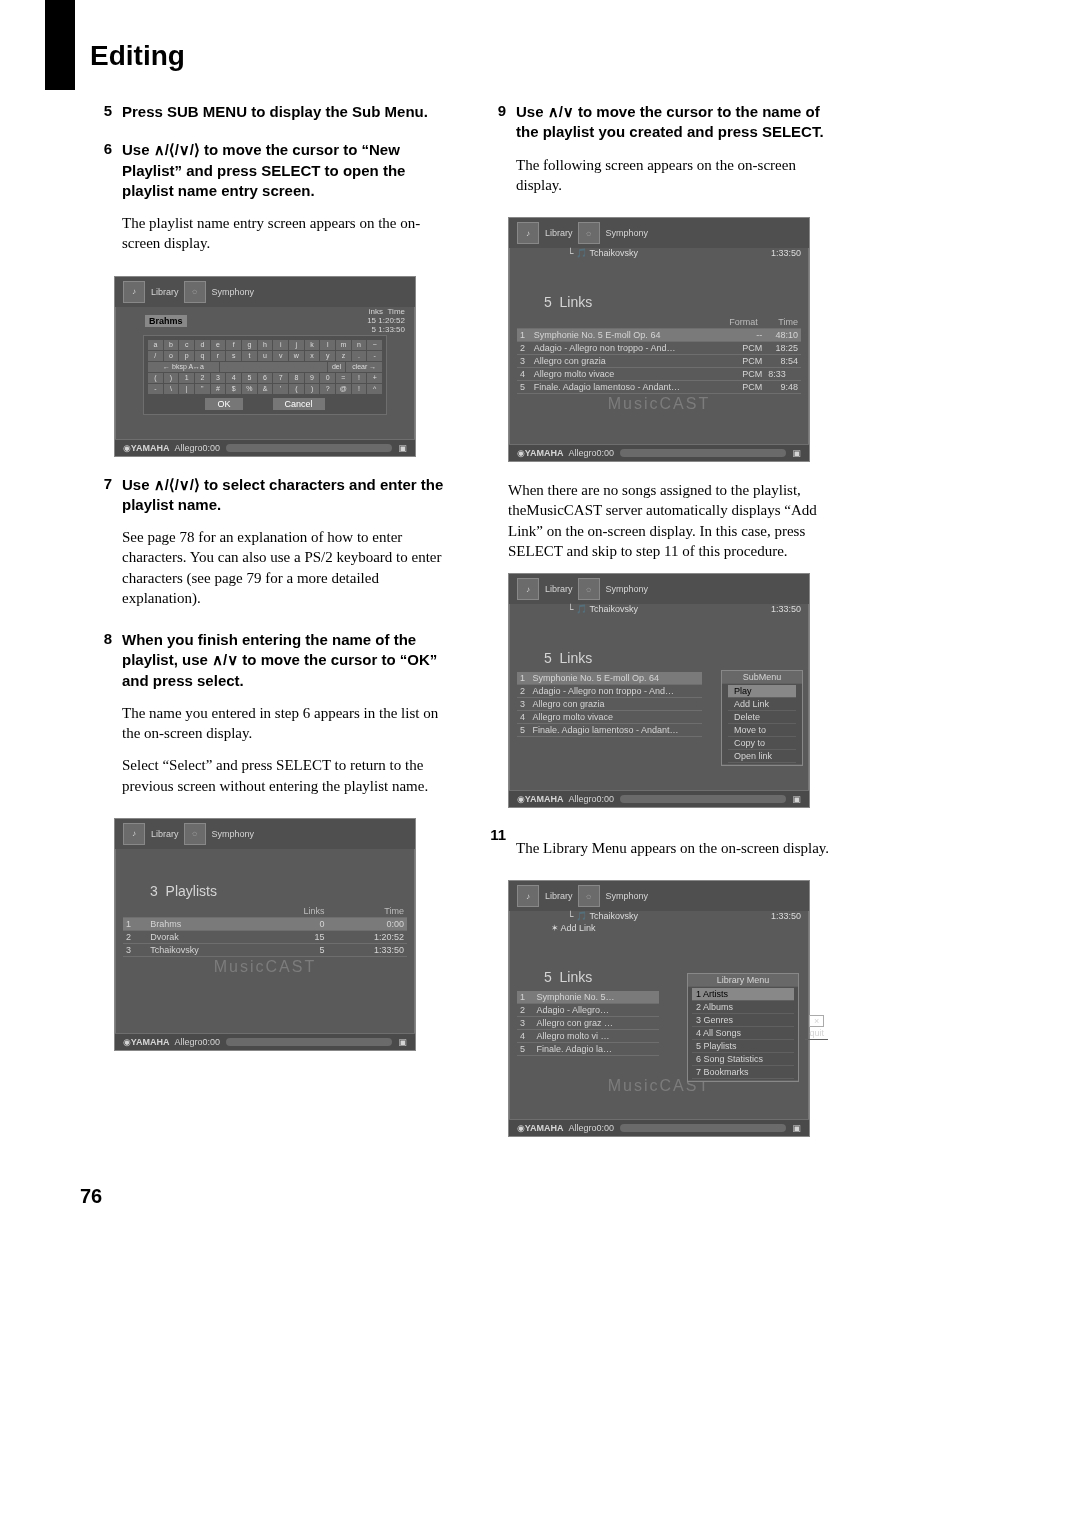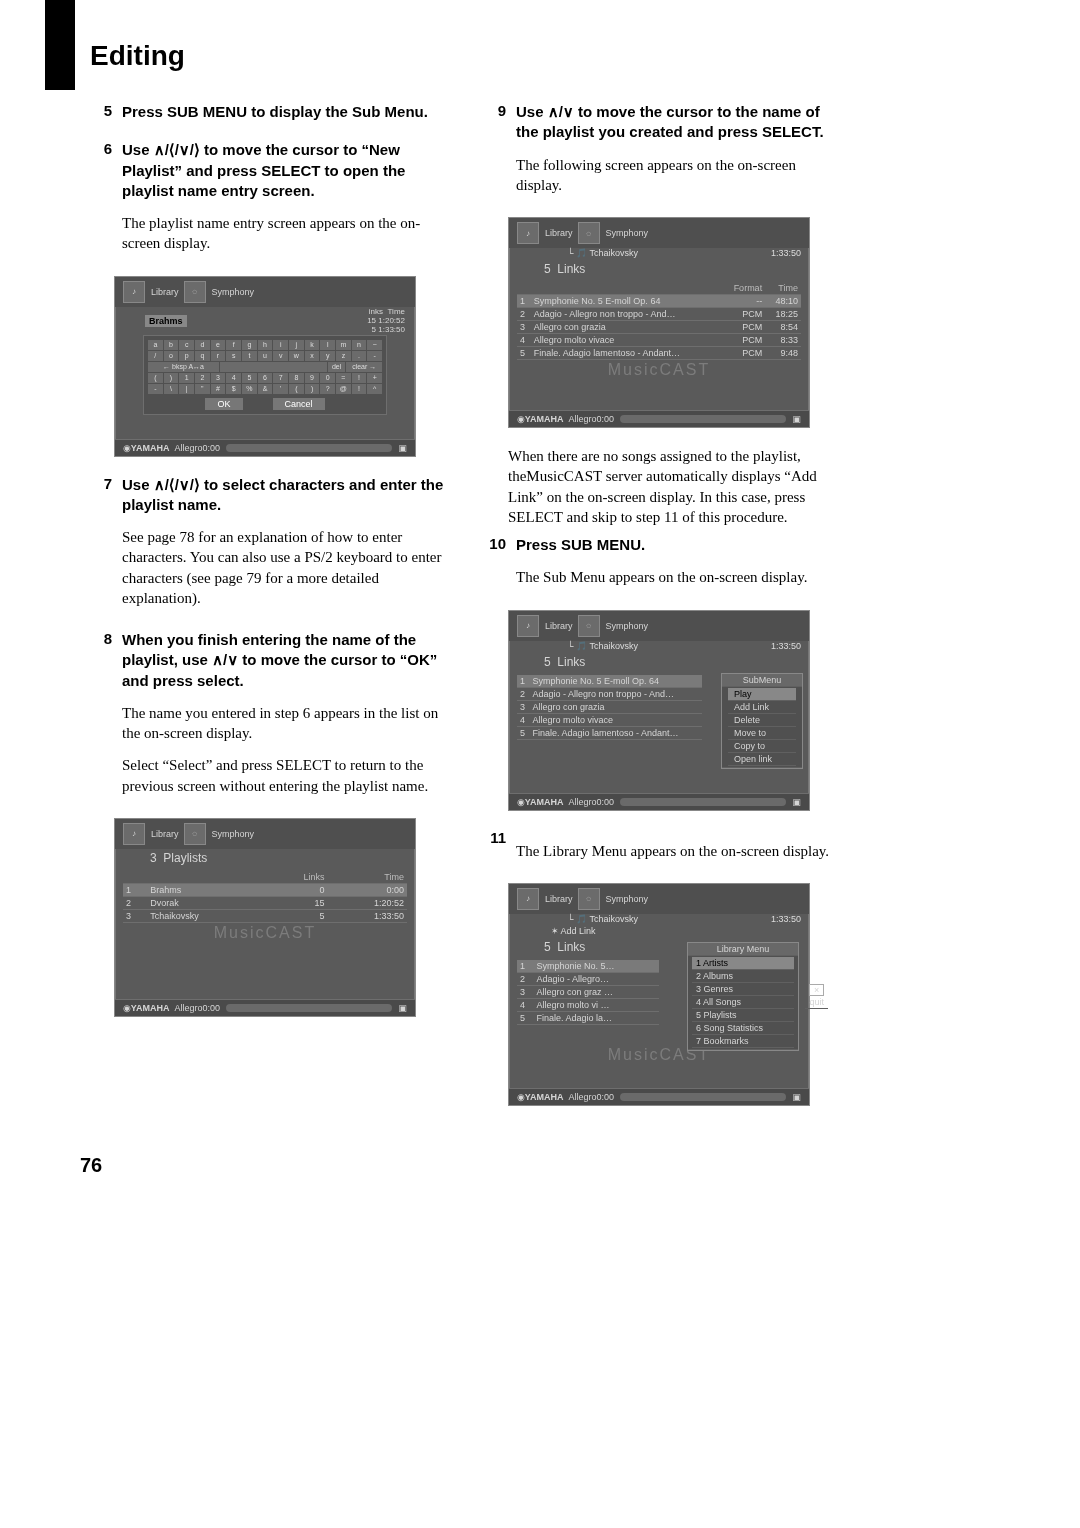--- a/index.html
+++ b/index.html
@@ -105,21 +105,22 @@
     justify-content:center;
     font-size:8px;
   }
   .ss-body {
     padding: 4px 8px 8px 8px;
     min-height: 120px;
     position: relative;
   }
   .ss-count {
     padding: 2px 0 2px 35px;
-    font-size:12px;
+    font-size:14px;
+    margin-top:32px;
   }
   .ss-table {
     border-collapse: collapse;
     width: 100%;
     font-size: 9px;
   }
   .ss-table td, .ss-table th {
     padding: 1px 3px;
     border-bottom: 1px solid #6e6e6e;
     text-align: left;
@@ -437,21 +438,21 @@
             <span>└ 🎵 <span>Tchaikovsky</span></span>
             <span>1:33:50</span>
           </div>
         <div class="ss-count"><span>5</span>&nbsp;&nbsp;<span>Links</span></div>
         <div class="ss-body">
           <table class="ss-table">
             <tbody>
                 <tr>
                   <th></th>
                   <th></th>
-                  <th style="text-align:right">Format</th>
+                  <th style="text-align:center">Format</th>
                   <th style="text-align:right">Time</th>
                 </tr>
             </tbody>
               <tbody id="ss3rows">
                 <tr class="sel">
                   <td>1</td>
                   <td>Symphonie No. 5 E-moll Op. 64</td>
                   <td style="text-align: right;">--</td>
                   <td style="text-align: right;">48:10</td>
                 </tr>
@@ -464,21 +465,21 @@
                 <tr>
                   <td>3</td>
                   <td>Allegro con grazia</td>
                   <td style="text-align: right;">PCM</td>
                   <td style="text-align: right;">8:54</td>
                 </tr>
                 <tr>
                   <td>4</td>
                   <td>Allegro molto vivace</td>
                   <td style="text-align: right;">PCM</td>
-                  <td style="text-align: right;">8:33</td>
+                  <td style="text-align: left;">8:33</td>
                 </tr>
                 <tr>
                   <td>5</td>
                   <td>Finale. Adagio lamentoso - Andant…</td>
                   <td style="text-align: right;">PCM</td>
                   <td style="text-align: right;">9:48</td>
                 </tr>
               </tbody>
           </table>
           <div class="watermark" style="top:70%">MusicCAST</div>
@@ -486,27 +487,20 @@
         <div class="ss-footer">
           <span>◉<b>YAMAHA</b>&nbsp;&nbsp;<span>Allegro</span></span>
           <span>0:00</span>
           <div class="ss-prog"></div>
           <span>▣</span>
         </div>
       </div>
 
       <p class="step-text" style="margin-left:34px">When there are no songs assigned to the playlist, theMusicCAST server automatically displays “Add Link” on the on-screen display. In this case, press SELECT and skip to step 11 of this procedure.</p>
 
-      <div class="step">
-        <div class="step-num">10</div>
-        <div class="step-body">
-          <p class="step-title">Press SUB MENU.</p>
-          <p class="step-text">The Sub Menu appears on the on-screen display.</p>
-        </div>
-      </div>
 
       <div class="screenshot">
         <div class="ss-hdr">
           <span class="ss-iconbox">♪</span>
           <span>Library</span>
           &nbsp;&nbsp;<span class="ss-iconbox">◌</span>
           <span>Symphony</span>
         </div>
         <div class="ss-hdr2">
             <span>└ 🎵 <span>Tchaikovsky</span></span>

